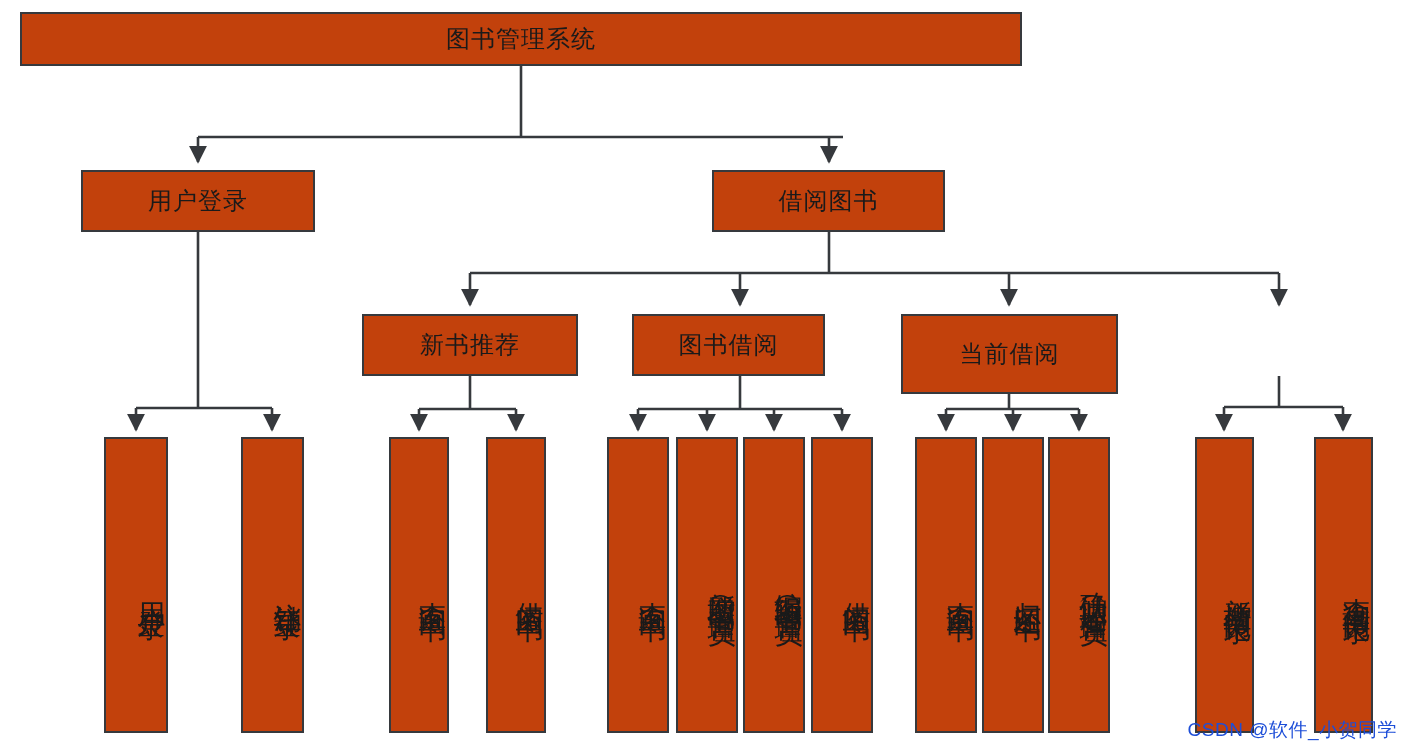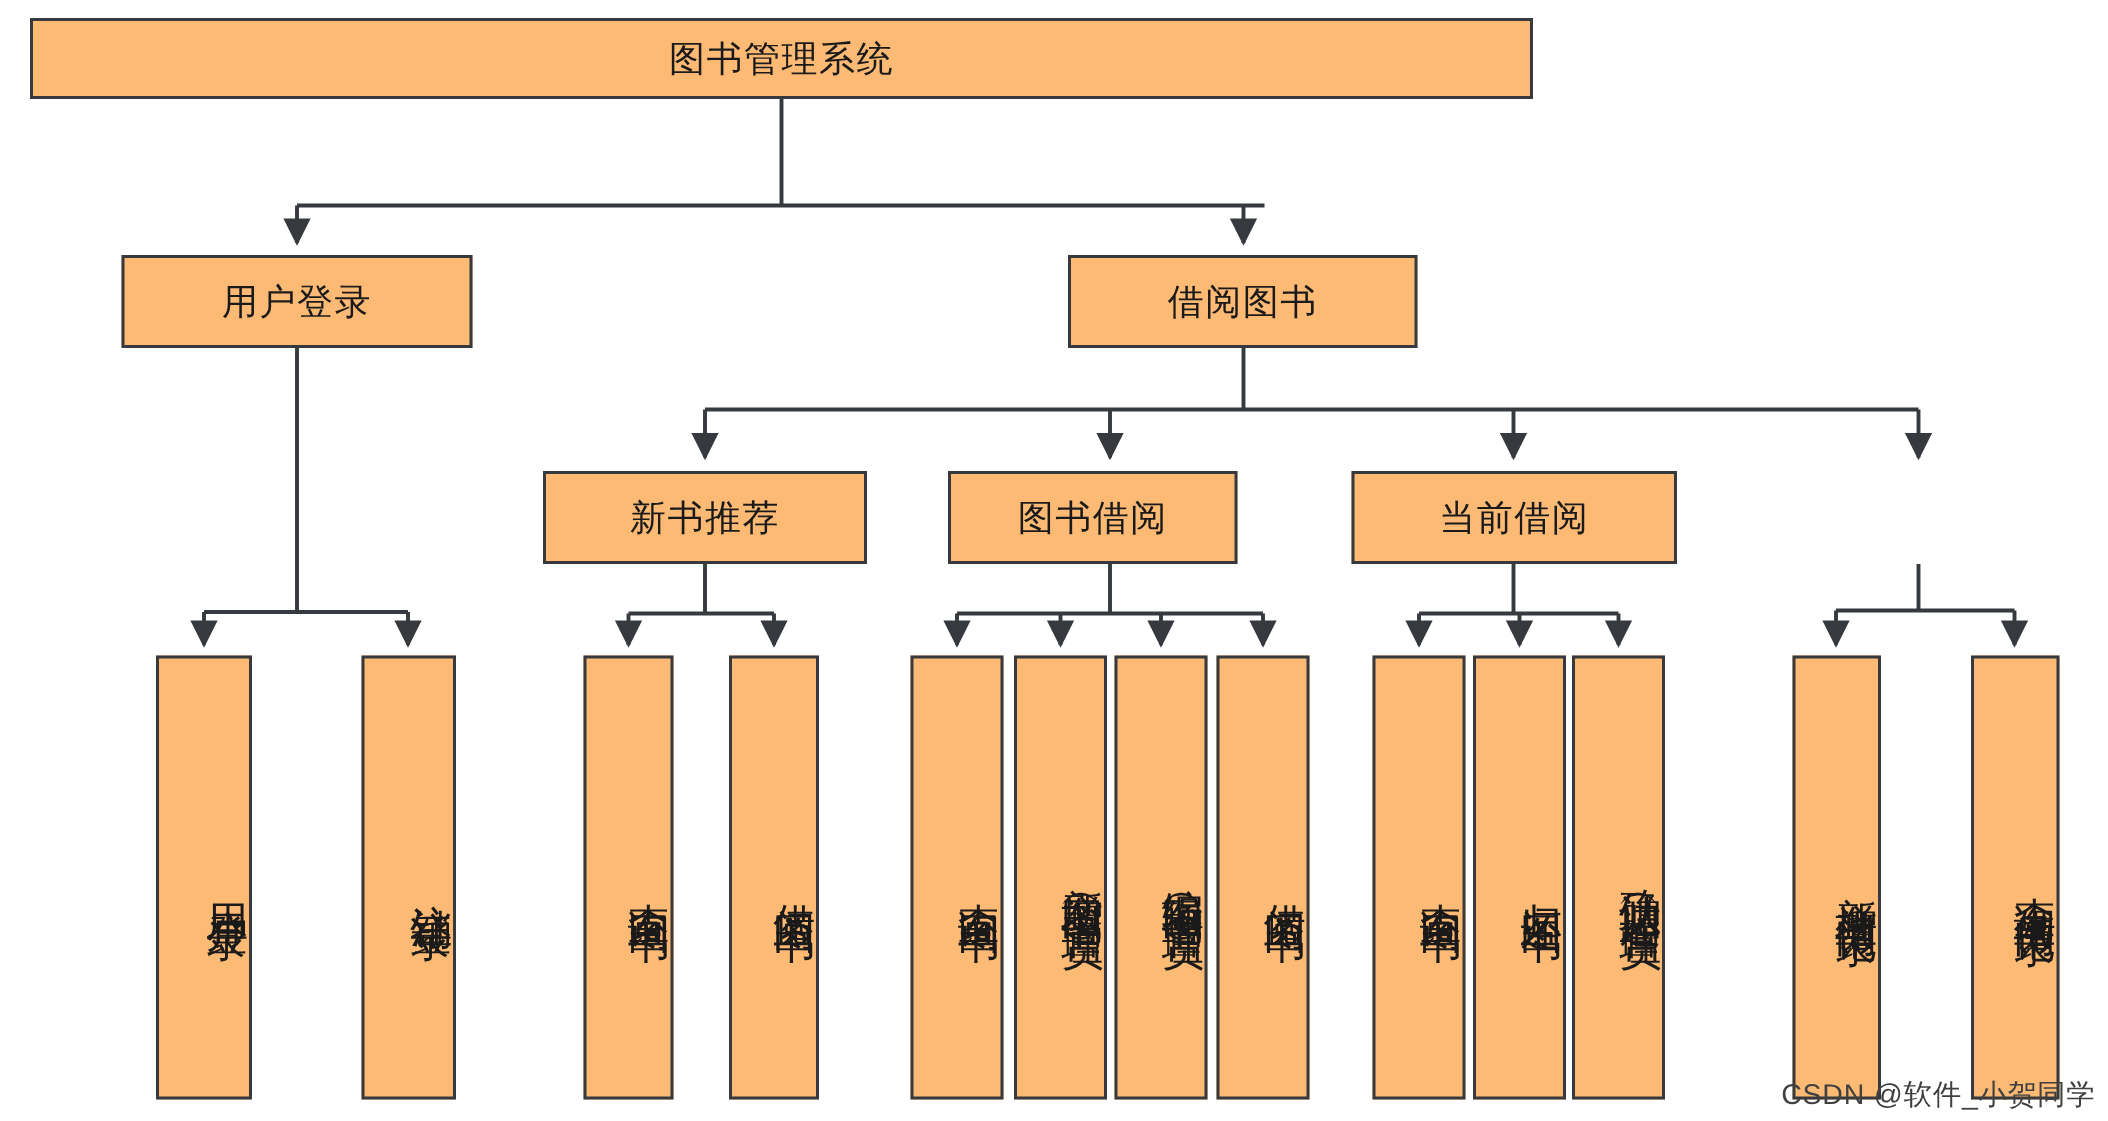--- a/index.html
+++ b/index.html
@@ -8,21 +8,21 @@
     width:1405px;height:747px;
     background:#ffffff;
     font-family:"Liberation Sans","DejaVu Sans",sans-serif;
     overflow:hidden;
   }
   #diagram{position:relative;width:1405px;height:747px;}
   #edges{position:absolute;left:0;top:0;width:1405px;height:747px;}
   .node{
     position:absolute;
     box-sizing:border-box;
-    background:#fdba74;
+    background:#c2410c;
     border:2.5px solid #36393d;
     display:flex;
     align-items:center;
     justify-content:center;
     color:#1a1a1a;
   }
   .node.horiz{
     font-size:24px;
     letter-spacing:1px;
   }
@@ -39,21 +39,21 @@
   .node.vert .vtext{
     writing-mode:vertical-rl;
     text-orientation:upright;
     display:block;
   }
   .watermark{
     position:absolute;
     right:8px;
     bottom:4px;
     font-size:19px;
-    color:#404040;
+    color:#1d4ed8;
     white-space:nowrap;
     letter-spacing:0.5px;
     pointer-events:none;
   }
 </style>
 </head>
 <body>
 
 <div id="diagram">
 
@@ -117,21 +117,21 @@
   <div class="node horiz" style="left:712px;top:170px;width:233px;height:62px;">
     <span>借阅图书</span>
   </div>
 
   <div class="node horiz" style="left:362px;top:314px;width:216px;height:62px;">
     <span>新书推荐</span>
   </div>
   <div class="node horiz" style="left:632px;top:314px;width:193px;height:62px;">
     <span>图书借阅</span>
   </div>
-  <div class="node horiz" style="left:901px;top:314px;width:217px;height:62px;">
+  <div class="node horiz" style="left:901px;top:314px;width:217px;height:80px;">
     <span>当前借阅</span>
   </div>
 
   <div class="node vert" style="left:104px;top:437px;width:64px;height:296px;">
     <span class="vtext">用户登录</span>
   </div>
   <div class="node vert" style="left:241px;top:437px;width:63px;height:296px;">
     <span class="vtext">注销登录</span>
   </div>
 

